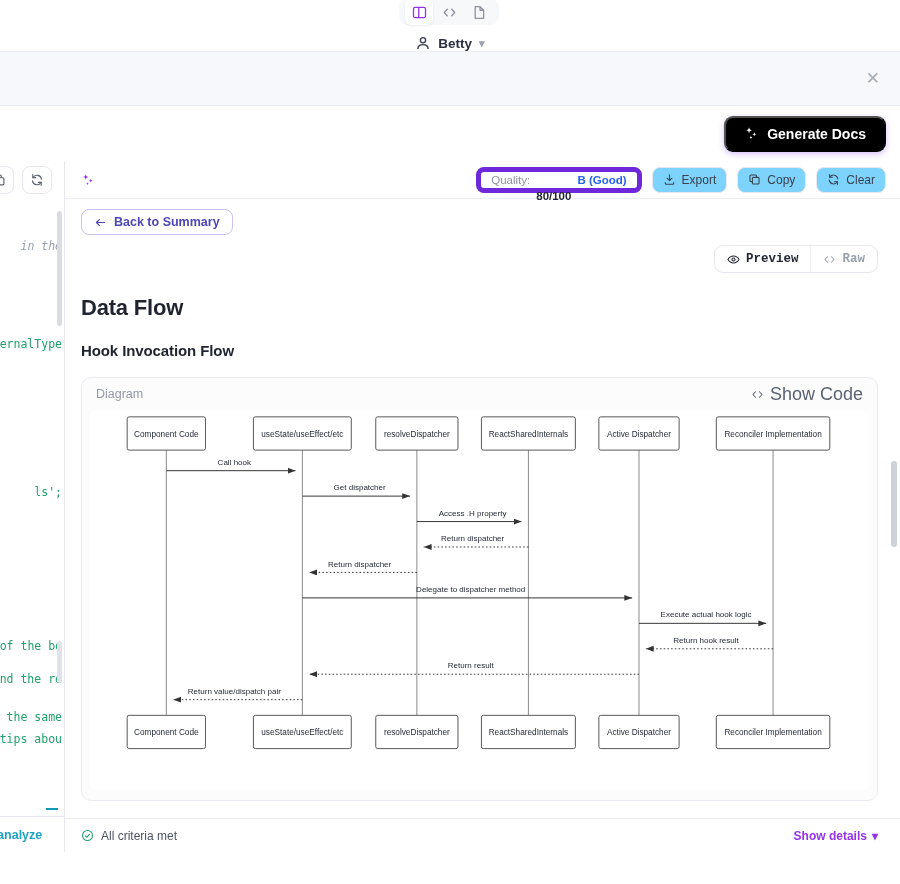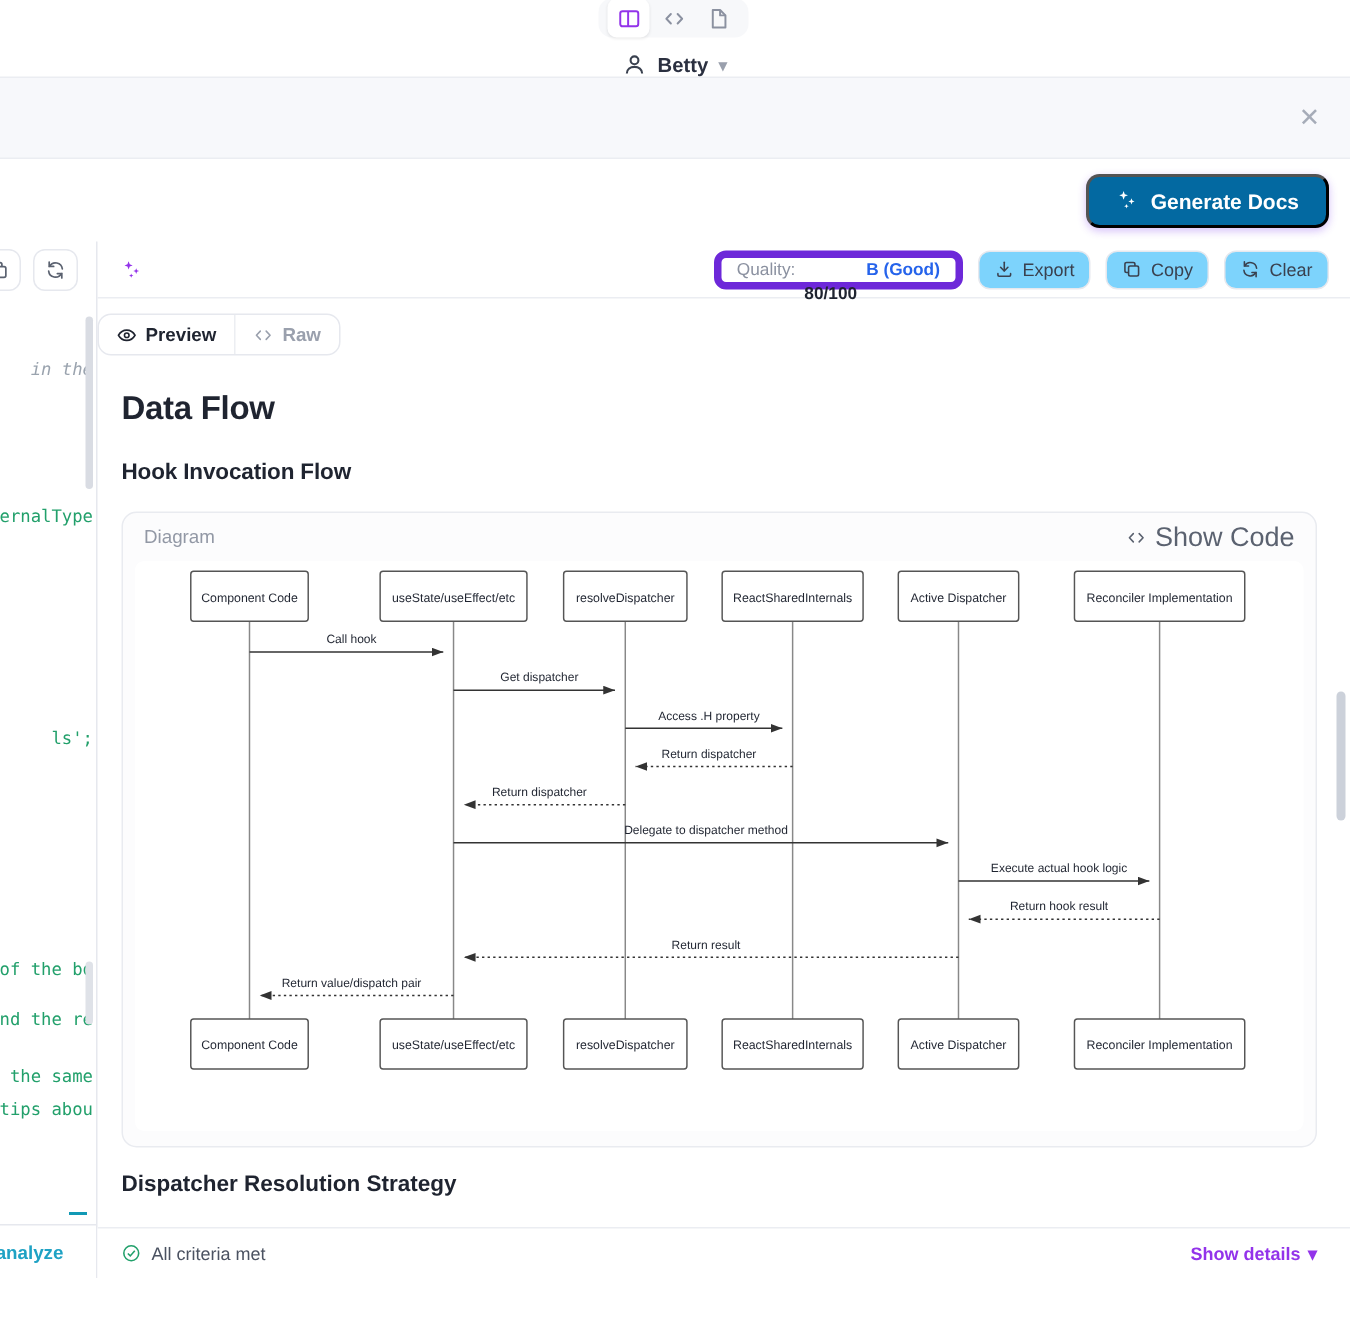--- a/index.html
+++ b/index.html
@@ -74,21 +74,21 @@
   
   .gen-row {
     height: 55px;
     display: flex;
     align-items: center;
     justify-content: flex-end;
     padding-right: 14px;
     background: #ffffff;
   }
   .gen-btn {
-    background: #0369a1;
+    background: #000000;
     color: #ffffff;
     border-radius: 9px;
     height: 36px;
     padding: 0 18px;
     display: flex; align-items: center; gap: 8px;
     font-size: 14px; font-weight: 700;
     box-shadow: 0 2px 6px rgba(124,58,237,.32);
   }
 
   
@@ -188,21 +188,21 @@
 
   .sub-head { padding: 10px 0 0 16px; }
   .back-btn {
     border: 1px solid #c9c2f2; border-radius: 8px;
     height: 26px; padding: 0 12px;
     display: inline-flex; align-items: center; gap: 7px;
     font-size: 12.5px; font-weight: 700; color: #4f46b5;
     background: #fff;
   }
 
-  .pv-row { display: flex; padding: 10px 22px 0 0; }
+  .pv-row { display: flex; justify-content: flex-end; padding: 10px 22px 0 0; font-family: Liberation Mono, monospace; }
   .pv-group {
     border: 1px solid #e6e8ee; border-radius: 9px;
     height: 28px; display: flex; align-items: center;
     background: #fff; overflow: hidden;
   }
   .pv-item {
     height: 28px; padding: 0 12px;
     display: flex; align-items: center; gap: 6px;
     font-size: 12.5px; font-weight: 700; color: #1f2430;
   }
@@ -404,20 +404,31 @@
             <path d="M13.2 7.2A5.2 5.2 0 003.5 5.2"></path>
               <polyline points="3.2,1.9 3.2,5.3 6.6,5.3"></polyline>
             <path d="M2.8 8.8a5.2 5.2 0 009.7 2"></path>
               <polyline points="12.8,14.1 12.8,10.7 9.4,10.7"></polyline>
           </svg>
         </span>
         <span>Clear</span>
       </button>
     </div>
 
+    <div class="sub-head">
+      <button class="back-btn">
+        <span>
+          <svg width="13" height="13" viewBox="0 0 16 16" fill="none" stroke="currentColor" stroke-width="1.5" stroke-linecap="round" stroke-linejoin="round">
+            <line x1="13" y1="8" x2="3.2" y2="8"></line>
+              <polyline points="6.6,4.4 3,8 6.6,11.6"></polyline>
+          </svg>
+        </span>
+        <span>Back to Summary</span>
+      </button>
+    </div>
 
     <div class="pv-row">
       <div class="pv-group">
         <div class="pv-item">
           <span>
             <svg width="13" height="13" viewBox="0 0 16 16" fill="none" stroke="currentColor" stroke-width="1.3">
               <path d="M1.2 8S3.6 3.8 8 3.8 14.8 8 14.8 8 12.4 12.2 8 12.2 1.2 8 1.2 8z"></path>
                 <circle cx="8" cy="8" r="1.9"></circle>
             </svg>
           </span>

